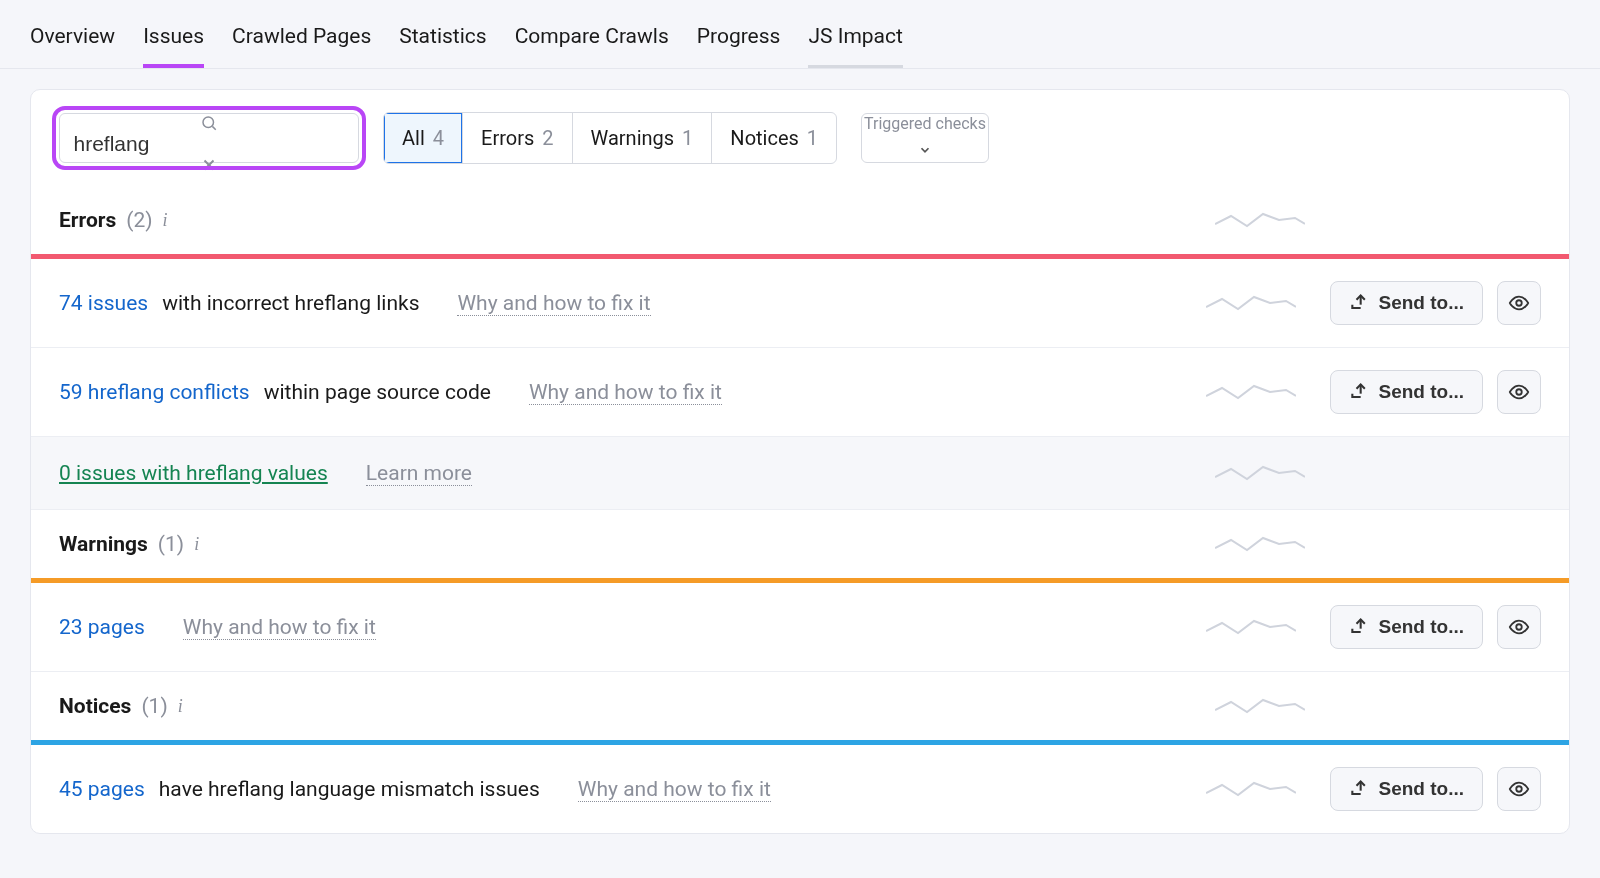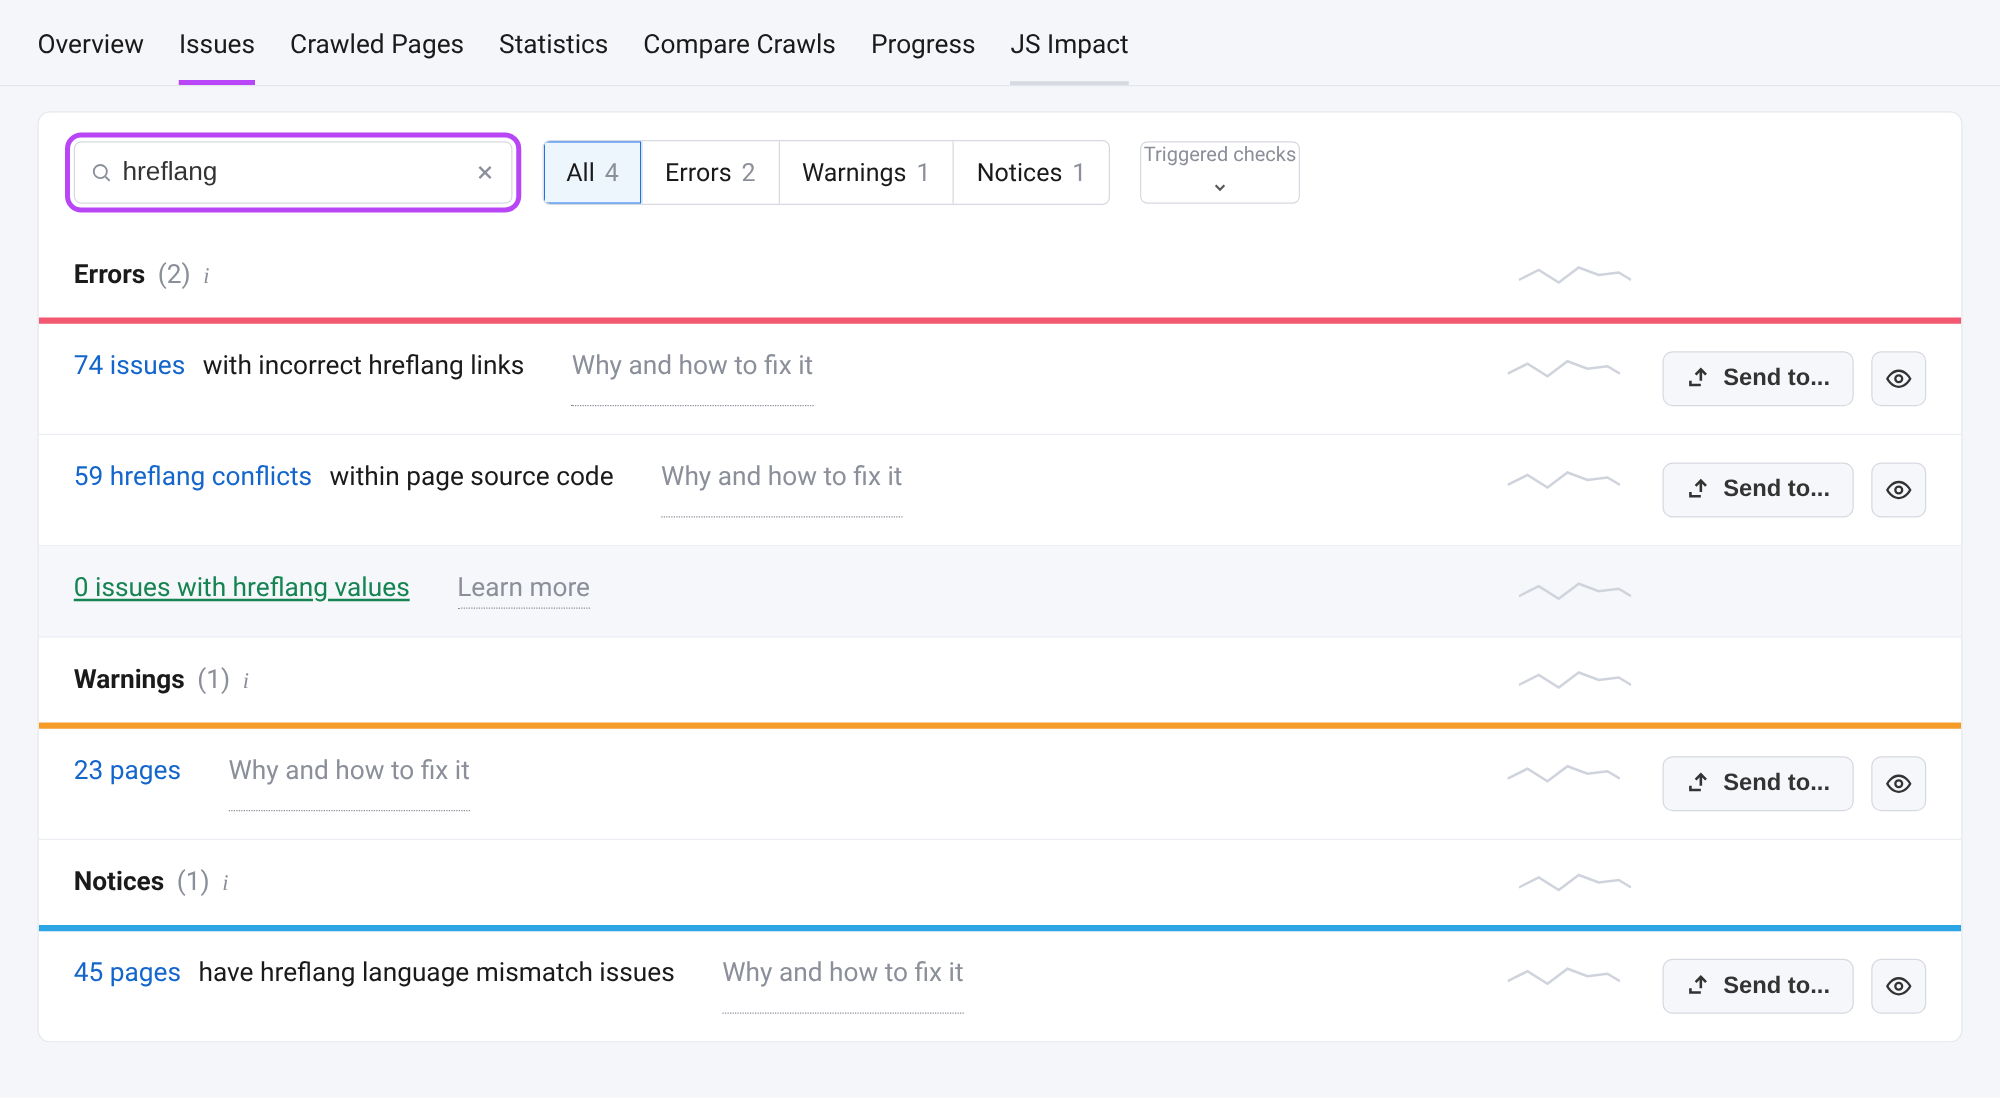--- a/index.html
+++ b/index.html
@@ -50,24 +50,25 @@
     gap: 24px;
     padding: 22px 28px 22px 28px;
   }
   .search-wrap {
     display: flex;
     align-items: center;
     border: 1px solid #d6d9e0;
     border-radius: 6px;
     padding: 0 12px;
     height: 50px;
-    width: 351px;
+    width: 300px;
     position: relative;
     outline: 4px solid #b946f6;
     outline-offset: 3px;
+    flex-direction: column;
   }
   .search-wrap input {
     border: none;
     outline: none;
     font-size: 21px;
     flex: 1;
     background: transparent;
     padding: 0 8px;
     color: #333;
   }
@@ -122,20 +123,21 @@
     color: #8b8f9a;
     font-size: 18px;
     cursor: help;
   }
   .bar { height: 5px; width: 100%; }
   .bar.red { background: #f25970; }
   .bar.orange { background: #f59b27; }
   .bar.blue { background: #2da4e4; }
   .row {
     display: flex;
+    align-items: center;
     padding: 22px 28px;
     border-bottom: 1px solid #eceef3;
     gap: 14px;
     font-size: 21px;
   }
   .row.muted { background: #f6f7fa; }
   .row .lead { color: #1466cc; white-space: nowrap; }
   .row .lead.zero { color: #158452; text-decoration: underline; }
   .row .desc { color: #1a1a1a; }
   .row .help {

